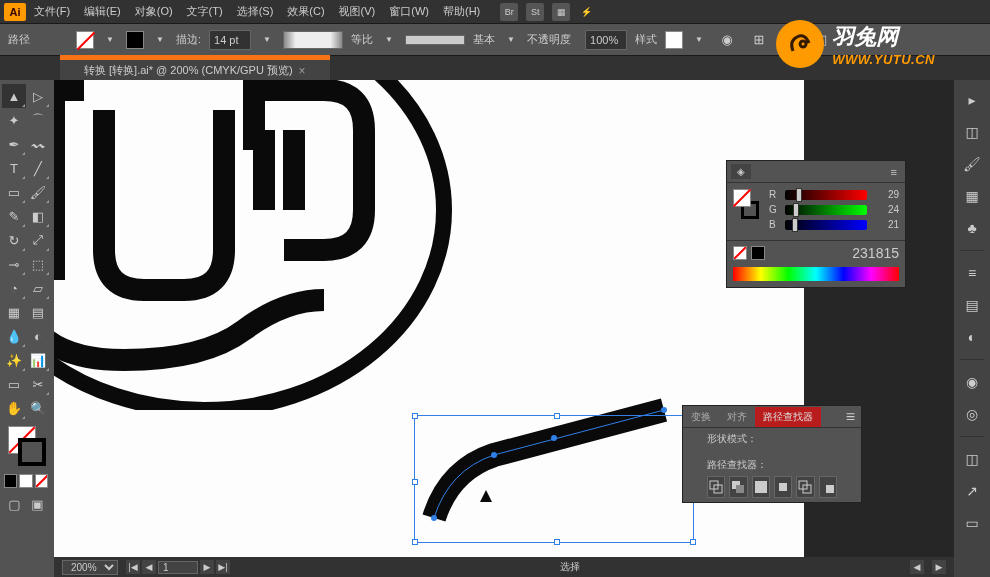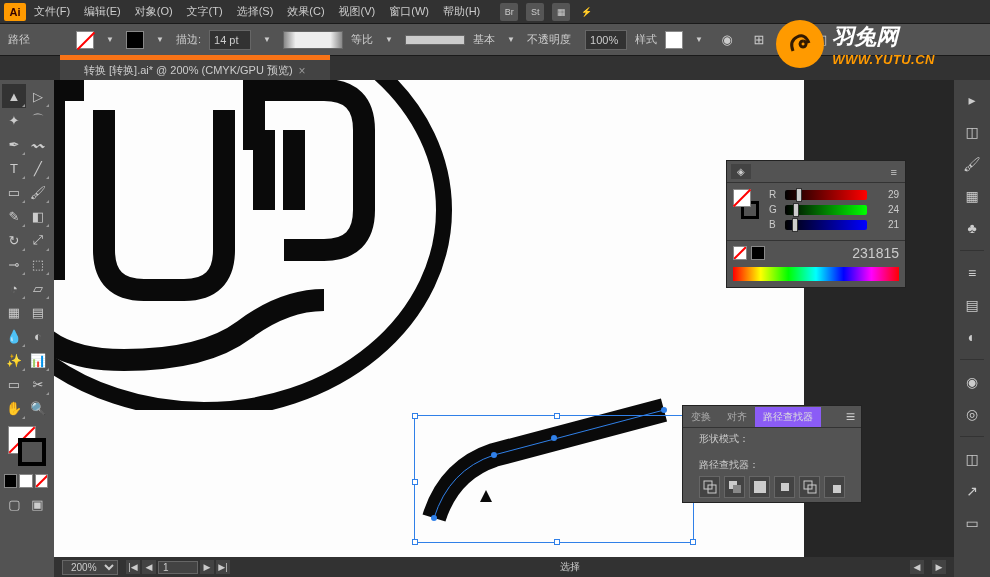--- a/index.html
+++ b/index.html
@@ -68,23 +68,23 @@
     .slider-b { background: linear-gradient(to right, #000, #00f); }
     .slider-thumb { position: absolute; top: -2px; width: 6px; height: 14px; background: #ccc; border: 1px solid #333; }
     .slider-val { width: 26px; font-size: 10px; color: #ccc; text-align: right; }
     .cp-bottom { display: flex; gap: 4px; padding: 4px 6px; border-top: 1px solid #333; align-items: center; }
     .hex-val { font-size: 14px; color: #ccc; margin-left: auto; }
     .spectrum { height: 14px; background: linear-gradient(to right, #f00, #ff0, #0f0, #0ff, #00f, #f0f, #f00); margin: 2px 6px 6px; }
     
     .pathfinder-panel { position: absolute; right: 92px; top: 325px; width: 180px; background: #535353; border: 1px solid #222; }
     .pf-tabs { display: flex; height: 22px; border-bottom: 1px solid #333; align-items: center; }
     .pf-tab { font-size: 10px; color: #aaa; padding: 3px 8px; }
-    .pf-tab.active { background: #8b5cf6; color: #ddd; }
+    .pf-tab.active { background: #b91c1c; color: #ddd; }
     .pf-menu { margin-left: auto; padding: 0 6px; color: #ccc; }
-    .pf-section { padding: 4px 16px; }
+    .pf-section { padding: 4px 24px; }
     .pf-label { font-size: 10px; color: #ccc; margin-bottom: 4px; }
     .pf-row { display: flex; gap: 4px; }
     .pf-btn { width: 22px; height: 22px; background: #434343; border: 1px solid #666; display: flex; align-items: center; justify-content: center; }
     .pf-btn svg { width: 14px; height: 14px; }
     .pf-expand { margin-left: auto; padding: 2px 8px; font-size: 10px; color: #666; background: #434343; border: 1px solid #555; }
     
     .right-bar { width: 36px; background: #434343; display: flex; flex-direction: column; align-items: center; padding-top: 10px; gap: 12px; }
     .rb-icon { width: 20px; height: 20px; color: #ccc; display: flex; align-items: center; justify-content: center; font-size: 14px; }
     .rb-divider { width: 24px; height: 1px; background: #333; }
     

